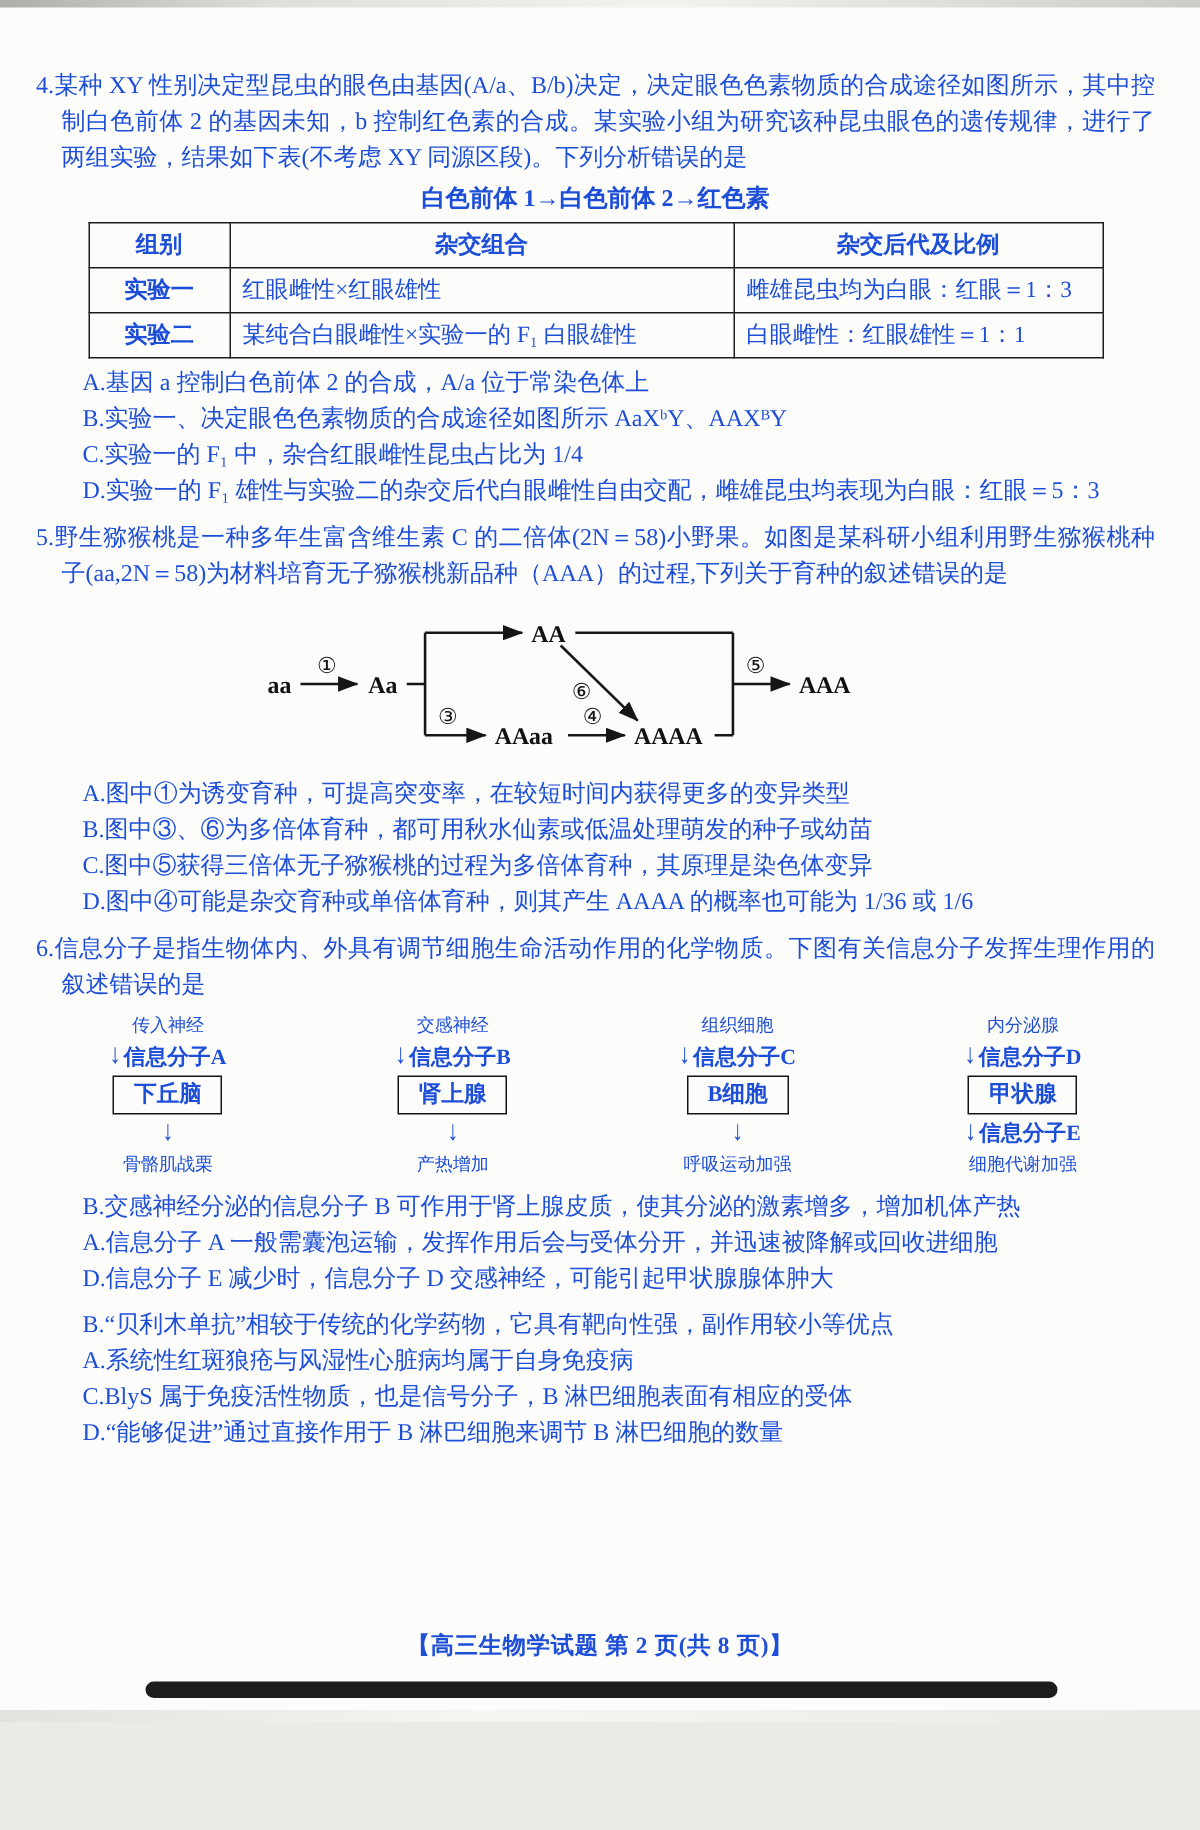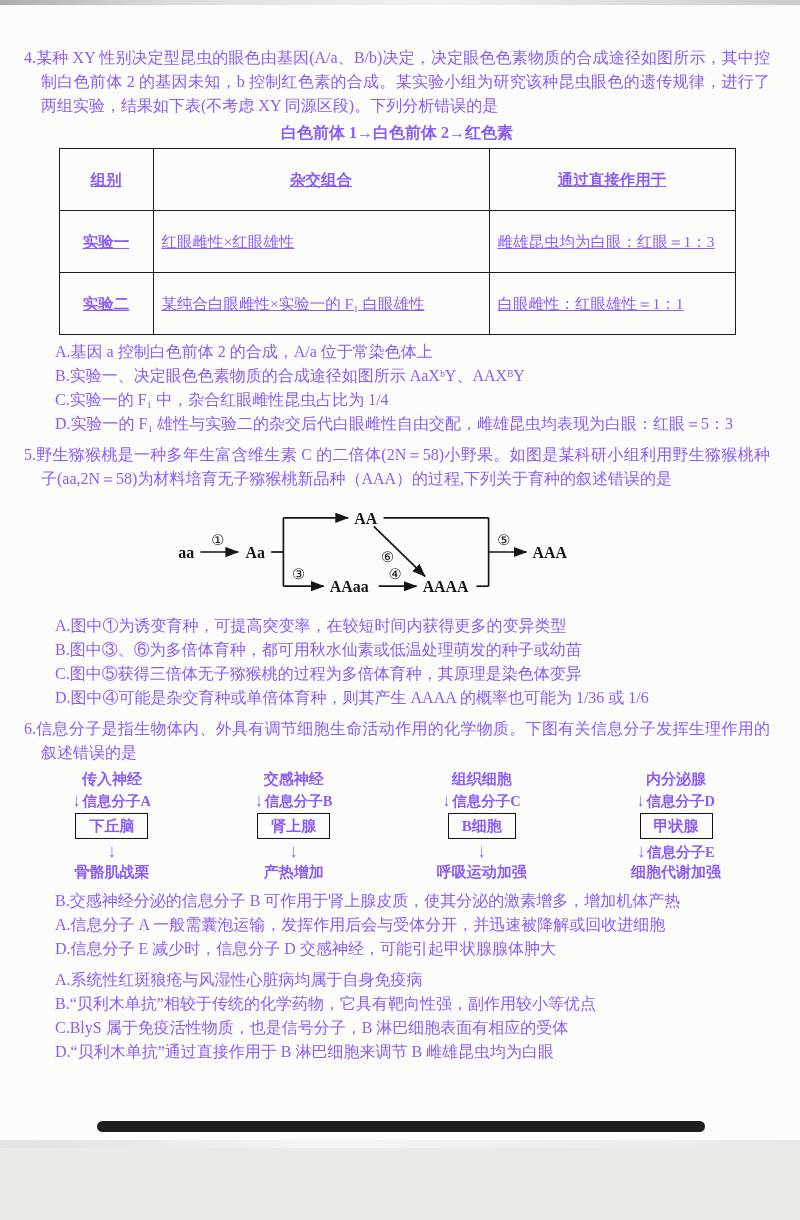--- a/index.html
+++ b/index.html
@@ -1,53 +1,53 @@
 <!DOCTYPE html>
 <html><head>
 <meta charset="utf-8">
 <style>
   * { margin:0; padding:0; box-sizing:border-box; }
   html,body { width:800px; background:#eceae6; }
   body { font-family:"Liberation Serif","DejaVu Serif",serif; }
   .page {
     position:relative; width:800px; height:1148px; margin:0 auto;
-    background:#fcfcfa; color:#8b5cf6; overflow:hidden;
+    background:#fcfcfa; color:#1d4ed8; overflow:hidden;
   }
   .scan-top {
     position:absolute; top:0; left:0; right:0; height:5px; opacity:.65;
     background:linear-gradient(90deg,#85837e 0%,#cfcdc8 22%,#efeeea 55%,#b3b1ac 100%);
   }
   .scan-bottom-bar {
     position:absolute; bottom:16px; left:97px; width:608px; height:11px;
     background:#1d1d1d; border-radius:6px;
   }
   .scan-bottom-fade {
     position:absolute; bottom:0; left:0; right:0; height:8px; opacity:.5;
     background:linear-gradient(90deg,#c9c7c2,#efeeea 40%,#d8d6d1);
   }
   .content { padding:46px 30px 0 24px; font-size:16px; line-height:24px; }
   .question { margin-bottom:7px; }
   .stem { padding-left:17px; text-indent:-17px; text-align:justify; }
   .option { margin-left:31px; padding-left:17px; text-indent:-17px; text-align:justify; }
   .pathway { text-align:center; font-weight:700; margin:3px 0 2px; }
   
   table.cross-table { border-collapse:collapse; margin:3px auto 5px; width:676px; table-layout:fixed; }
-  .cross-table th, .cross-table td { border:1.6px solid #1c1c1c; padding:20px 8px; font-size:15.5px; line-height:21px;text-decoration:underline; }
+  .cross-table th, .cross-table td { border:1.6px solid #1c1c1c; padding:4px 8px; font-size:15.5px; line-height:21px; }
   .cross-table th { font-weight:700; text-align:center; }
   .cross-table td.group { text-align:center; font-weight:700; }
   .col-group { width:94px; } .col-cross { width:336px; } .col-result { width:246px; }
   
   .bsvg { display:block; margin:2px auto 3px; width:452px; height:118px; }
   .bsvg line { stroke:#161616; stroke-width:1.4; fill:none; }
   .bsvg text { font-size:13px; font-weight:600; fill:#111; font-family:"Liberation Serif","DejaVu Serif",serif; }
   .bsvg text.circ { font-size:12px; font-weight:400; }
   
   .q6diag { display:flex; justify-content:space-between; width:648px; margin:4px auto 6px; }
   .q6col { display:flex; flex-direction:column; align-items:center; }
-  .q6src, .q6eff { font-size:15px; font-weight:700; line-height:21px; }
+  .q6src, .q6eff { font-size:12px; font-weight:400; line-height:21px; }
   .q6arrowrow { display:flex; align-items:center; justify-content:center; height:21px; }
   .q6arrow { font-size:15px; font-weight:700; line-height:1; transform:scaleY(1.25); display:inline-block; }
   .q6mol { font-size:14.5px; font-weight:700; margin-left:2px; }
   .q6box { border:1.7px solid #141414; padding:1px 13px; margin:2px 0; font-size:15px; font-weight:700; line-height:22px;text-align:center; }
   
   .footer {
     position:absolute; bottom:40px; left:0; right:0; text-align:center;
     font-weight:700; font-size:15.5px; letter-spacing:.5px;
   }
 </style>
@@ -65,21 +65,21 @@
       <table class="cross-table">
         <colgroup>
             <col class="col-group">
             <col class="col-cross">
             <col class="col-result">
           </colgroup>
         <tbody>
             <tr>
           <th>组别</th>
           <th>杂交组合</th>
-          <th>通过直接作用于</th>
+          <th>杂交后代及比例</th>
         </tr>
         <tr>
           <td class="group">实验一</td>
           <td>红眼雌性×红眼雄性</td>
           <td>雌雄昆虫均为白眼：红眼＝1：3</td>
         </tr>
         <tr>
           <td class="group">实验二</td>
           <td>某纯合白眼雌性×实验一的 F₁ 白眼雄性</td>
           <td>白眼雌性：红眼雄性＝1：1</td>
@@ -188,23 +188,24 @@
           <div class="q6eff">细胞代谢加强</div>
         </div>
 
       </div>
       <p class="option">B.交感神经分泌的信息分子 B 可作用于肾上腺皮质，使其分泌的激素增多，增加机体产热</p>
       <p class="option">A.信息分子 A 一般需囊泡运输，发挥作用后会与受体分开，并迅速被降解或回收进细胞</p>
       <p class="option">D.信息分子 E 减少时，信息分子 D 交感神经，可能引起甲状腺腺体肿大</p>
     </section>
 
     <section class="question">
+      <p class="option">B.“贝利木单抗”相较于传统的化学药物，它具有靶向性强，副作用较小等优点</p>
       <p class="option">A.系统性红斑狼疮与风湿性心脏病均属于自身免疫病</p>
-      <p class="option">B.“贝利木单抗”相较于传统的化学药物，它具有靶向性强，副作用较小等优点</p>
       <p class="option">C.BlyS 属于免疫活性物质，也是信号分子，B 淋巴细胞表面有相应的受体</p>
-      <p class="option">D.“贝利木单抗”通过直接作用于 B 淋巴细胞来调节 B 雌雄昆虫均为白眼</p>
+      <p class="option">D.“能够促进”通过直接作用于 B 淋巴细胞来调节 B 淋巴细胞的数量</p>
     </section>
 
   </div>
 
+  <div class="footer">【高三生物学试题  第 2 页(共 8 页)】</div>
   <div class="scan-bottom-bar"></div>
   <div class="scan-bottom-fade"></div>
 </div>
 
 </body></html>

